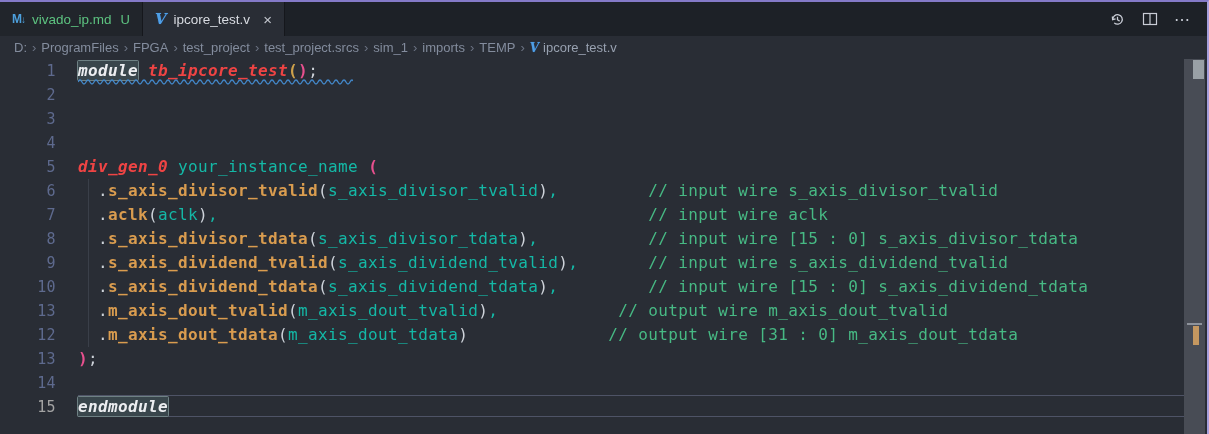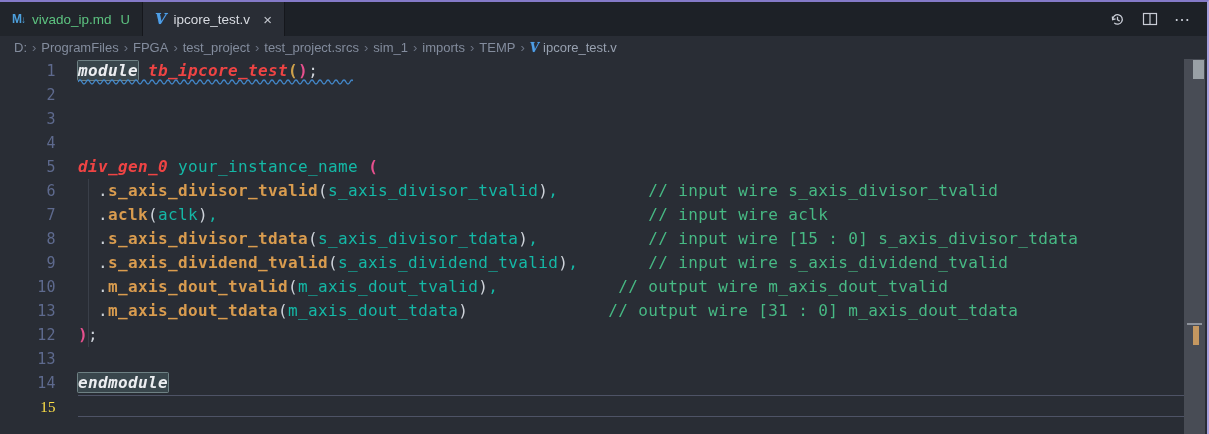--- a/index.html
+++ b/index.html
@@ -58,21 +58,21 @@
     font-family:"DejaVu Sans Mono", monospace;
     font-size:16px; letter-spacing:0.37px; line-height:24px;
   }
   .gutter {
     position:absolute; left:0; top:0; width:78px;
   }
   .ln {
     height:24px; text-align:right; padding-right:22px;
     color:#5e6a8e; font-size:15px;
   }
-  .ln.active { color:#fde047;font-family:Liberation Serif, serif; }
+  .ln.active { color:#a3a3a3; }
   .code { position:absolute; left:78px; top:0; right:21px; }
   .line { height:24px; white-space:pre; position:relative; }
 
   .kw   { color:#eceef1; font-weight:bold;font-style:italic; }
   .type { color:#ef4444; font-style:italic; font-weight:bold; }
   .id   { color:#14b8a6;margin-top:16px; }
   .port { color:#d99c4f; font-weight:bold; }
   .cm   { color:#47b984; }
   .pk   { color:#e7508e; font-weight:bold; }
   .gd   { color:#cda14b; font-weight:bold; }
@@ -193,20 +193,21 @@
             <path d="M0 3 q2 -4 4 0 q2 4 4 0 q2 -4 4 0 q2 4 4 0 q2 -4 4 0 q2 4 4 0 q2 -4 4 0 q2 4 4 0 q2 -4 4 0 q2 4 4 0 q2 -4 4 0 q2 4 4 0 q2 -4 4 0 q2 4 4 0 q2 -4 4 0 q2 4 4 0 q2 -4 4 0 q2 4 4 0 q2 -4 4 0 q2 4 4 0 q2 -4 4 0 q2 4 4 0 q2 -4 4 0 q2 4 4 0 q2 -4 4 0 q2 4 4 0 q2 -4 4 0 q2 4 4 0 q2 -4 4 0 q2 4 4 0 q2 -4 4 0 q2 4 4 0 q2 -4 4 0 q2 4 4 0 q2 -4 4 0 q2 4 4 0 q2 -4 4 0 q2 4 4 0 q2 -4 4 0 q2 4 4 0 q2 -4 4 0 q2 4 4 0 q2 -4 4 0 q2 4 4 0 q2 -4 4 0 q2 4 4 0 q2 -4 4 0 q2 4 4 0 q2 -4 4 0 q2 4 4 0 q2 -4 4 0 q2 4 4 0 q2 -4 4 0 q2 4 4 0 q2 -4 4 0 q2 4 4 0 q2 -4 4 0 q2 4 4 0 q2 -4 4 0 q2 4 4 0 q2 -4 4 0 q2 4 4 0 q2 -4 4 0 q2 4 4 0 q2 -4 4 0 q2 4 4 0 q2 -4 4 0 q2 4 4 0 q2 -4 4 0 q2 4 4 0" fill="none" stroke="#4387c8" stroke-width="1.3"></path>
           </svg></div>
         <div class="line"></div>
         <div class="line"></div>
         <div class="line"></div>
         <div class="line"><span class="type">div_gen_0</span><span class=""> </span><span class="id">your_instance_name</span><span class=""> </span><span class="pk">(</span></div>
         <div class="line"><span class="pn">  .</span><span class="port">s_axis_divisor_tvalid</span><span class="pn">(</span><span class="id">s_axis_divisor_tvalid</span><span class="pn">)</span><span class="id">,</span><span class="">         </span><span class="cm">// input wire s_axis_divisor_tvalid</span></div>
         <div class="line"><span class="pn">  .</span><span class="port">aclk</span><span class="pn">(</span><span class="id">aclk</span><span class="pn">)</span><span class="id">,</span><span class="">                                           </span><span class="cm">// input wire aclk</span></div>
         <div class="line"><span class="pn">  .</span><span class="port">s_axis_divisor_tdata</span><span class="pn">(</span><span class="id">s_axis_divisor_tdata</span><span class="pn">)</span><span class="id">,</span><span class="">           </span><span class="cm">// input wire [15 : 0] s_axis_divisor_tdata</span></div>
         <div class="line"><span class="pn">  .</span><span class="port">s_axis_dividend_tvalid</span><span class="pn">(</span><span class="id">s_axis_dividend_tvalid</span><span class="pn">)</span><span class="id">,</span><span class="">       </span><span class="cm">// input wire s_axis_dividend_tvalid</span></div>
+        <div class="line"><span class="pn">  .</span><span class="port">s_axis_dividend_tdata</span><span class="pn">(</span><span class="id">s_axis_dividend_tdata</span><span class="pn">)</span><span class="id">,</span><span class="">         </span><span class="cm">// input wire [15 : 0] s_axis_dividend_tdata</span></div>
         <div class="line"><span class="pn">  .</span><span class="port">m_axis_dout_tvalid</span><span class="pn">(</span><span class="id">m_axis_dout_tvalid</span><span class="pn">)</span><span class="id">,</span><span class="">            </span><span class="cm">// output wire m_axis_dout_tvalid</span></div>
         <div class="line"><span class="pn">  .</span><span class="port">m_axis_dout_tdata</span><span class="pn">(</span><span class="id">m_axis_dout_tdata</span><span class="pn">)</span><span class="">              </span><span class="cm">// output wire [31 : 0] m_axis_dout_tdata</span></div>
         <div class="line"><span class="pk">)</span><span class="pn">;</span></div>
         <div class="line"></div>
         <div class="line"><span class="kw box">endmodule</span></div>
       </div>
     <div class="indent-guide"></div>
     <div class="scrollbar">
       <div class="sb-marker-top"></div>
       <div class="sb-line"></div>

